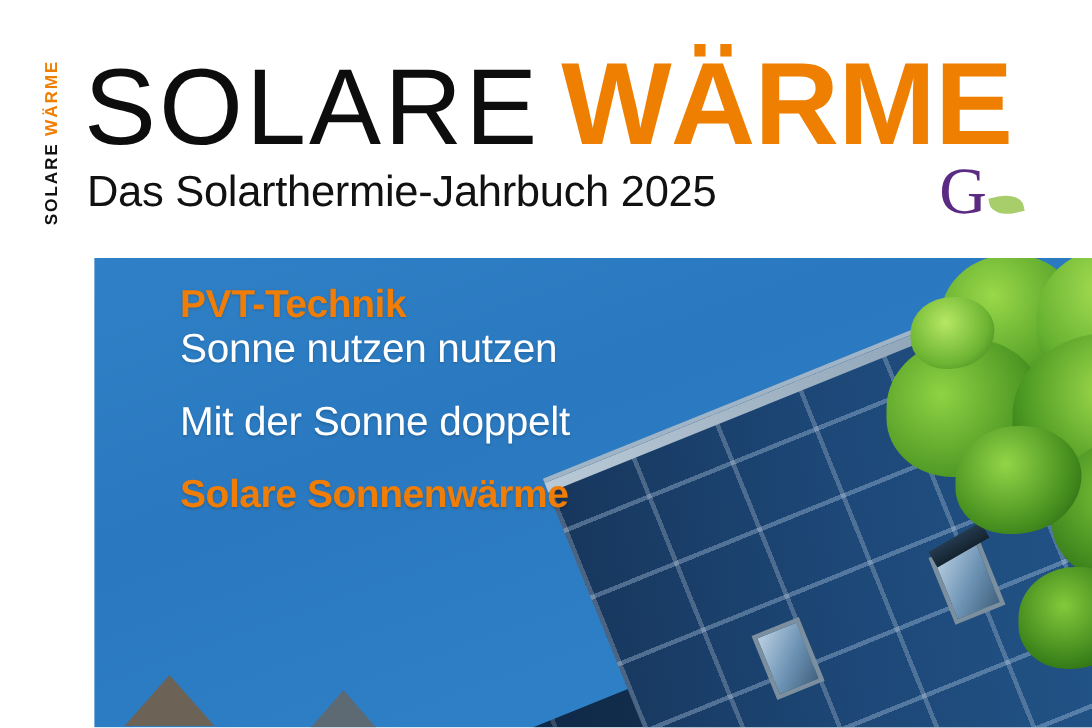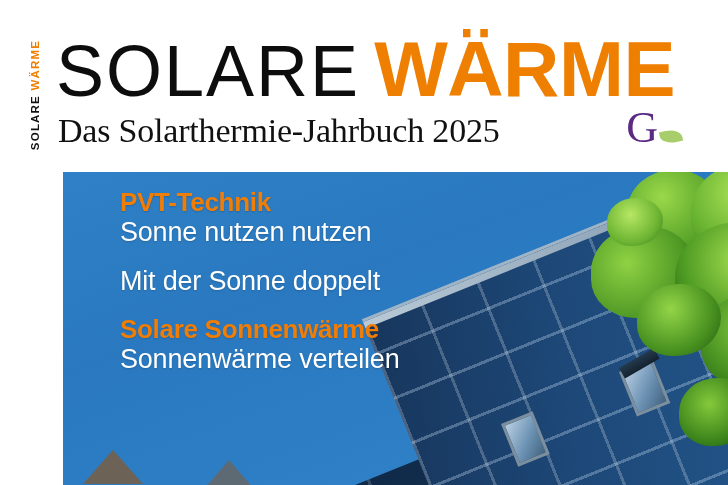--- a/index.html
+++ b/index.html
@@ -53,22 +53,22 @@
     font-family:"Liberation Sans",sans-serif;
     font-size:78px;font-weight:bold;
     color:#ee7f00;
     letter-spacing:-0.5px;
     margin-left:14px;
     vertical-align:baseline;
   }
 
   #subtitle{
     position:absolute;left:58px;top:112px;
-    font-size:34px;font-weight:normal;color:#111111;
-    letter-spacing:-0.2px;white-space:nowrap;font-family:Liberation Serif, serif;
+    font-size:29px;font-weight:normal;color:#111111;
+    letter-spacing:-0.2px;white-space:nowrap;
   }
 
   
   #logo-block{
     position:absolute;right:10px;top:108px;
     width:190px;height:62px;
   }
   #logo-g{
     position:absolute;right:60px;top:-2px;
     font-family:"Liberation Serif",serif;
@@ -254,19 +254,18 @@
         <div class="hl-kicker">PVT-Technik</div>
         <div class="hl-sub">Sonne nutzen nutzen</div>
       </div>
 
       <div class="hl-group">
         <div class="hl-sub">Mit der Sonne doppelt</div>
       </div>
 
       <div class="hl-group">
         <div class="hl-kicker">Solare Sonnenwärme</div>
-        <div class="hl-sub">Sonnenwärme verteilen</div>
       </div>
 
     </div>
 
   </div>
 </div>
 
 </body></html>

